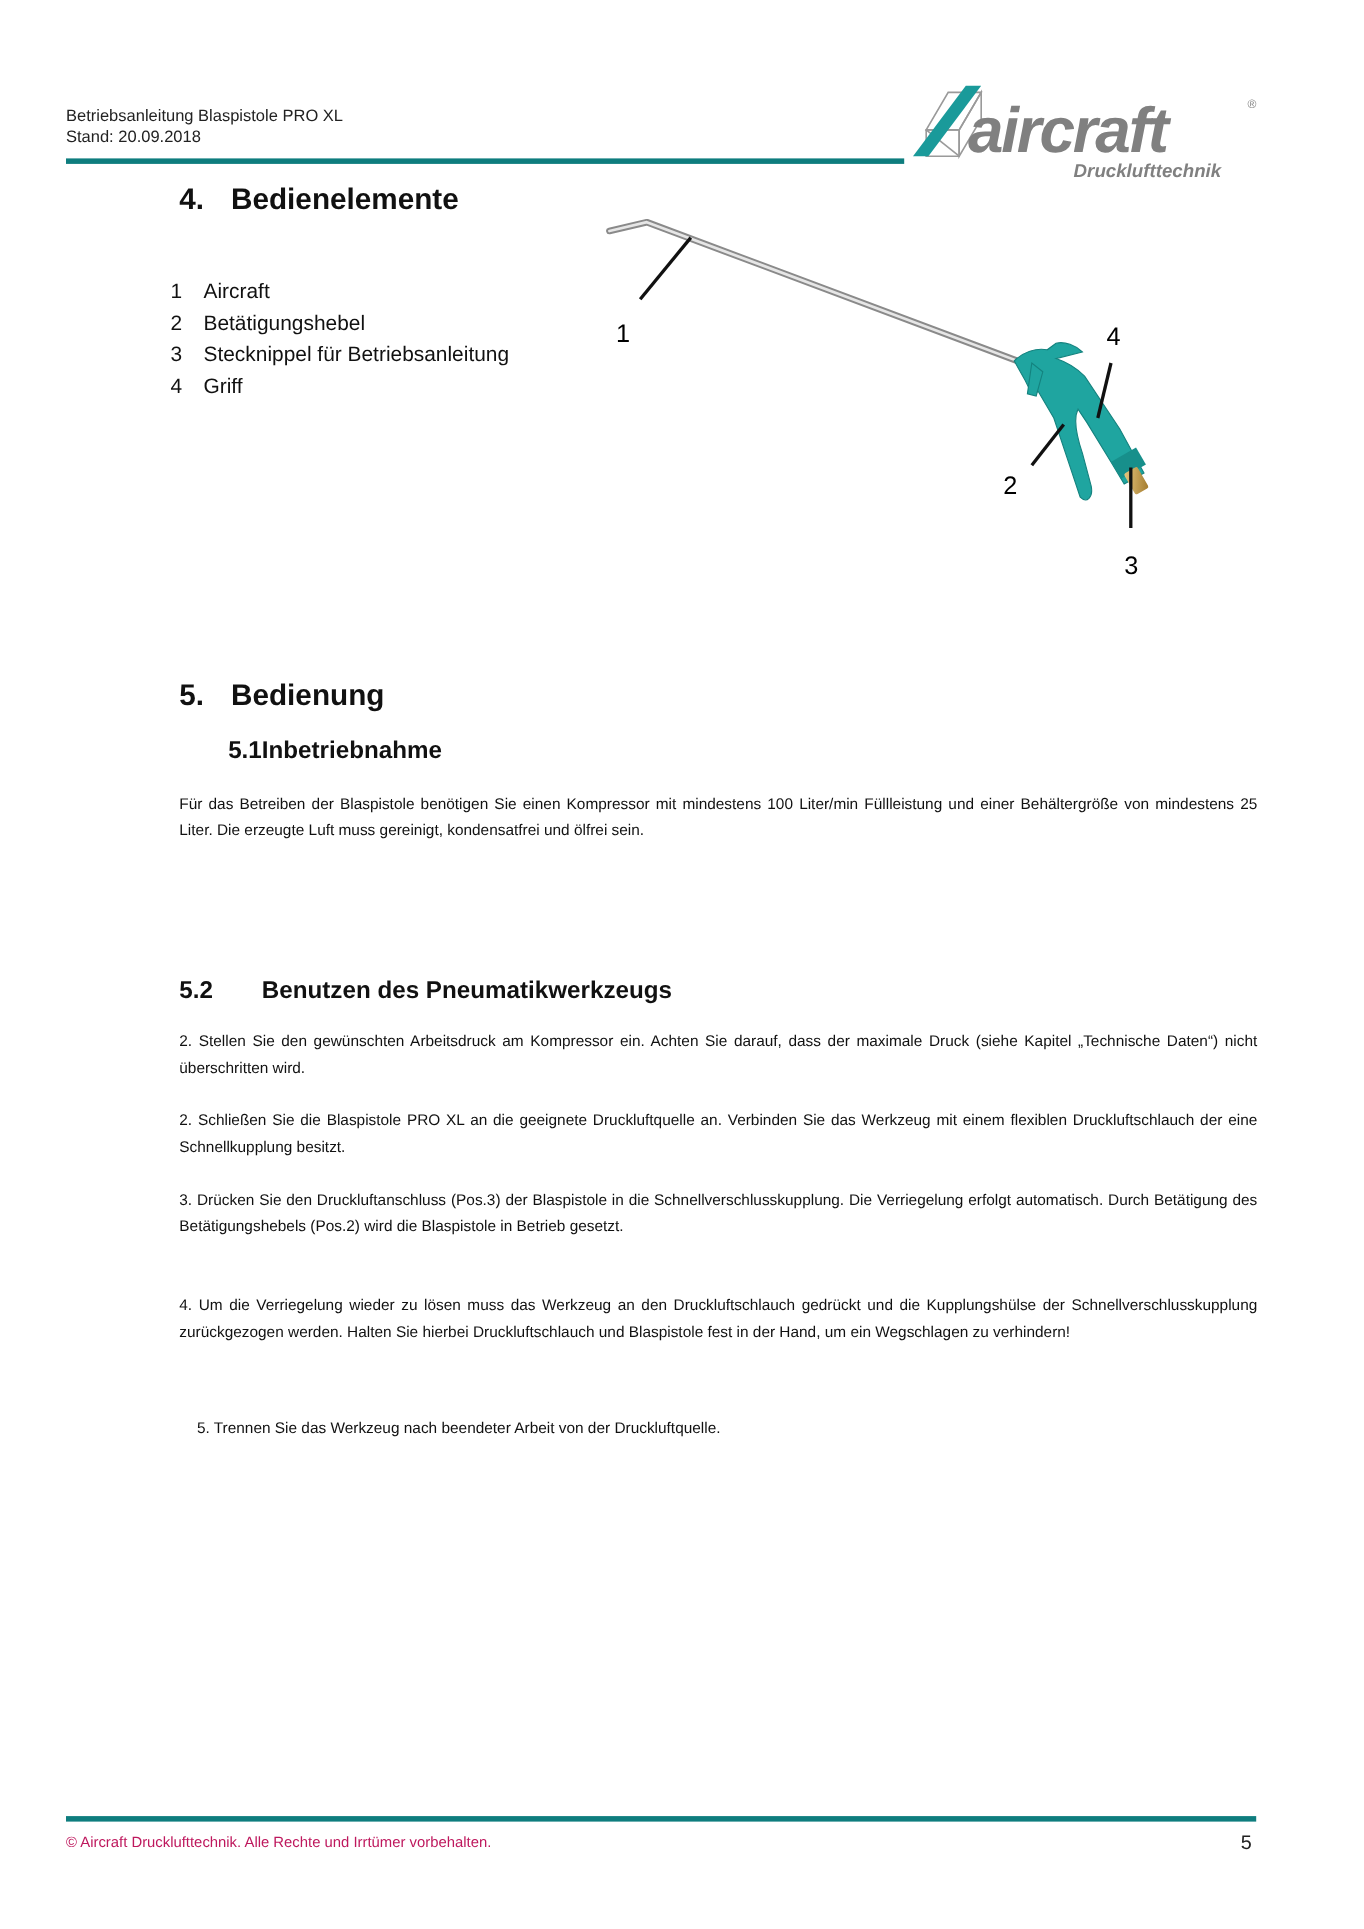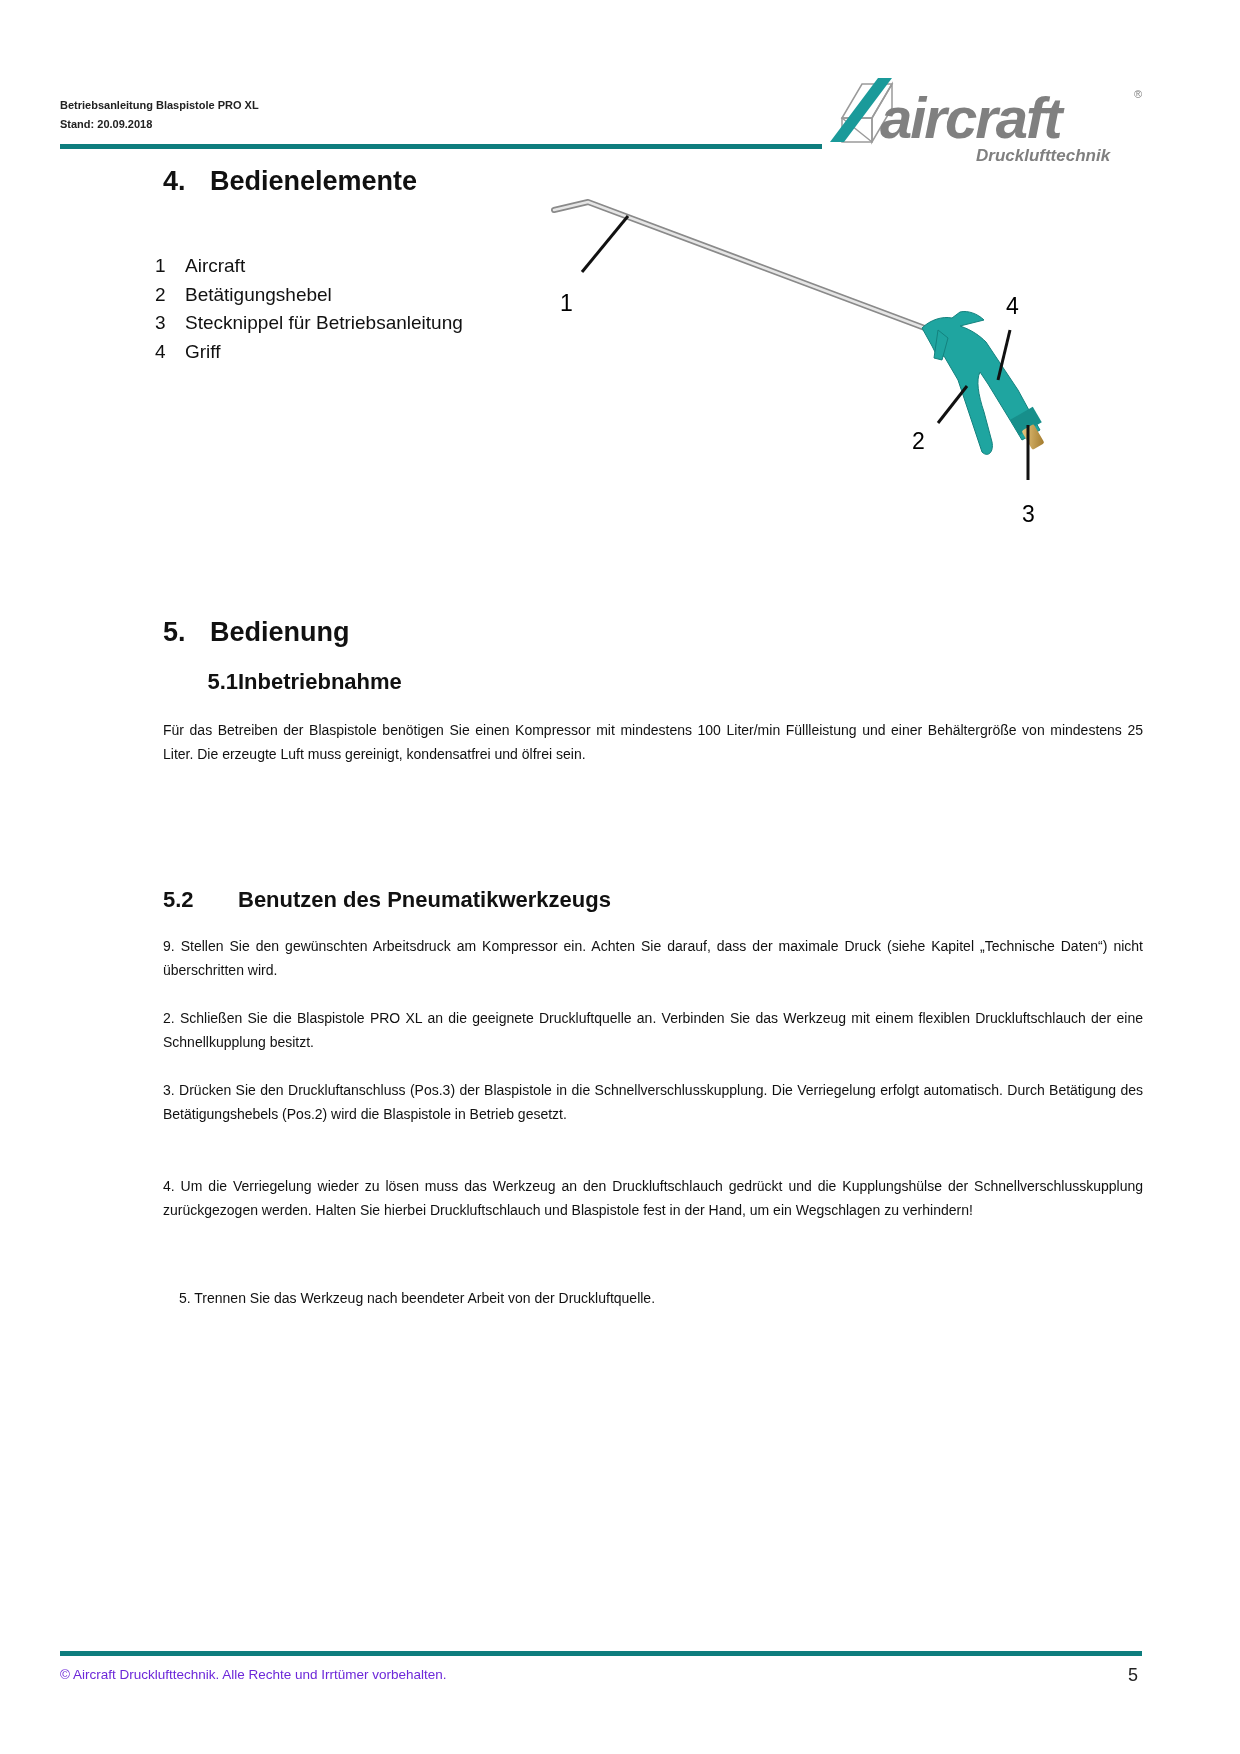--- a/index.html
+++ b/index.html
@@ -1,34 +1,34 @@
 <!DOCTYPE html>
 <html><head>
 <meta charset="utf-8">
 <style>
   html, body { margin: 0; padding: 0; background: #ffffff; }
   body { width: 1240px; height: 1754px; position: relative; overflow: hidden;
          font-family: "Liberation Sans", sans-serif; color: #111; }
   .abs { position: absolute; }
-  .hdr-text { left: 60px; top: 96px; font-size: 11px; line-height: 19px; color: #222; font-weight: bold; }
+  .hdr-text { left: 60px; top: 96px; font-size: 15px; line-height: 19px; color: #222; }
   .hdr-rule { left: 60px; top: 144px; width: 762px; height: 5px; background: #0e7d7e; }
   .logo { left: 820px; top: 76px; width: 330px; height: 90px; }
   h1.sec { margin: 0; font-weight: bold; font-size: 27px; position: absolute; left: 163px; }
   h1.sec .num { display: inline-block; width: 47px; }
   h2.sub { margin: 0; font-weight: bold; font-size: 22px; position: absolute; left: 163px; }
   h2.sub .num { display: inline-block; width: 75px; }
   .legend { left: 155px; top: 252px; font-size: 19px; line-height: 28.5px; }
   .legend .row { display: flex; }
   .legend .n { width: 30px; }
   .para { left: 163px; width: 980px; font-size: 14px; line-height: 24px; text-align: justify; }
   .para.last { text-align-last: left; }
   .fig { left: 540px; top: 180px; width: 640px; height: 360px; }
   .callout { font-size: 23px; }
   .ftr-rule { left: 60px; top: 1651px; width: 1082px; height: 5px; background: #0e7d7e; }
-  .ftr-text { left: 60px; top: 1667px; font-size: 13.5px; color: #6d28d9; }
+  .ftr-text { left: 60px; top: 1667px; font-size: 13.5px; color: #be185d; }
   .ftr-page { left: 1128px; top: 1665px; font-size: 18px; color: #222; }
 </style>
 </head>
 <body>
 
 <div class="abs hdr-text">
   <div>Betriebsanleitung Blaspistole PRO XL</div>
   <div>Stand: 20.09.2018</div>
 </div>
 <div class="abs hdr-rule"></div>
@@ -121,21 +121,21 @@
 </h1>
 
 <h2 class="sub" style="top:669px;text-align:right;">
   <span class="num">5.1</span><span>Inbetriebnahme</span>
 </h2>
 <p class="abs para last" style="top:718px; margin:0;">Für das Betreiben der Blaspistole benötigen Sie einen Kompressor mit mindestens 100 Liter/min Füllleistung und einer Behältergröße von mindestens 25 Liter. Die erzeugte Luft muss gereinigt, kondensatfrei und ölfrei sein.</p>
 
 <h2 class="sub" style="top:887px;">
   <span class="num">5.2</span><span>Benutzen des Pneumatikwerkzeugs</span>
 </h2>
-<p class="abs para last" style="top:934px; margin:0;">9. Stellen Sie den gewünschten Arbeitsdruck am Kompressor ein. Achten Sie darauf, dass der maximale Druck (siehe Kapitel „Technische Daten“) nicht überschritten wird.</p>
+<p class="abs para last" style="top:934px; margin:0;">2. Stellen Sie den gewünschten Arbeitsdruck am Kompressor ein. Achten Sie darauf, dass der maximale Druck (siehe Kapitel „Technische Daten“) nicht überschritten wird.</p>
 <p class="abs para last" style="top:1006px; margin:0;">2. Schließen Sie die Blaspistole PRO XL an die geeignete Druckluftquelle an. Verbinden Sie das Werkzeug mit einem flexiblen Druckluftschlauch der eine Schnellkupplung besitzt.</p>
 <p class="abs para last" style="top:1078px; margin:0;">3. Drücken Sie den Druckluftanschluss (Pos.3) der Blaspistole in die Schnellverschlusskupplung. Die Verriegelung erfolgt automatisch. Durch Betätigung des Betätigungshebels (Pos.2) wird die Blaspistole in Betrieb gesetzt.</p>
 <p class="abs para last" style="top:1174px; margin:0;">4. Um die Verriegelung wieder zu lösen muss das Werkzeug an den Druckluftschlauch gedrückt und die Kupplungshülse der Schnellverschlusskupplung zurückgezogen werden. Halten Sie hierbei Druckluftschlauch und Blaspistole fest in der Hand, um ein Wegschlagen zu verhindern!</p>
 <p class="abs para last" style="top:1270px; margin:16px;">5. Trennen Sie das Werkzeug nach beendeter Arbeit von der Druckluftquelle.</p>
 
 <div class="abs ftr-rule"></div>
 <div class="abs ftr-text">© Aircraft Drucklufttechnik. Alle Rechte und Irrtümer vorbehalten.</div>
 <div class="abs ftr-page">5</div>
 
 </body></html>

